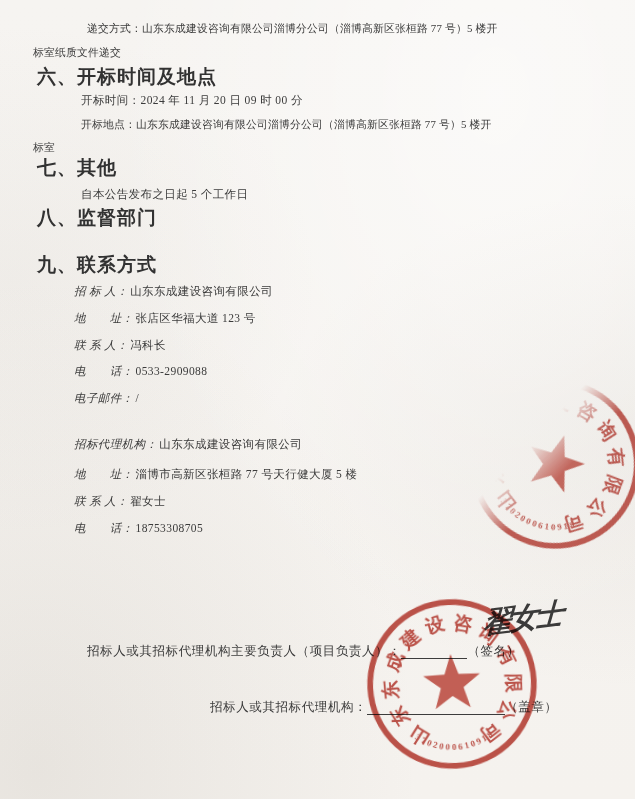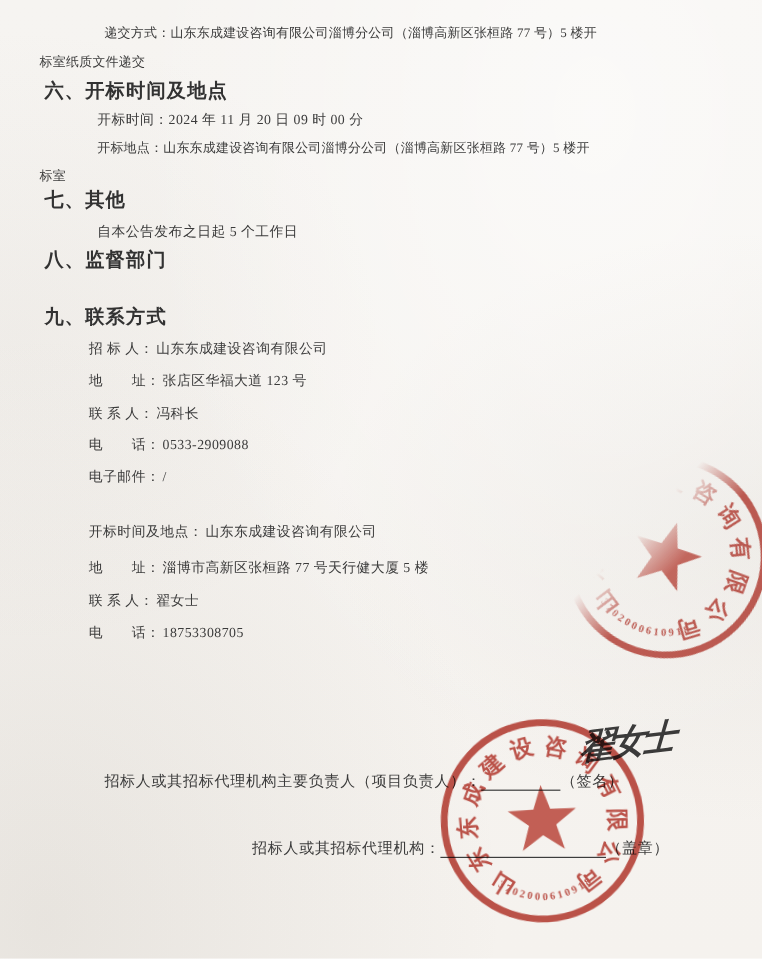--- a/index.html
+++ b/index.html
@@ -13,24 +13,24 @@
       radial-gradient(ellipse at 99% 55%, rgba(160,152,140,.10), rgba(160,152,140,0) 40%),
       radial-gradient(ellipse at 2% 35%, rgba(160,152,140,.08), rgba(160,152,140,0) 35%),
       linear-gradient(#f6f4f1,#f5f2ee);
   }
   .txt{
     position:absolute;font-size:11.5px;letter-spacing:.4px;white-space:nowrap;
     line-height:15px;color:#3b3b3b;
   }
   .long{font-size:10.8px;letter-spacing:.2px;}
   .heading{
-    position:absolute;font-size:16px;font-weight:bold;letter-spacing:1px;
+    position:absolute;font-size:19px;font-weight:bold;letter-spacing:1px;
     white-space:nowrap;line-height:18px;color:#323232;
   }
-  .lbl{margin-right:2px;}
+  .lbl{margin-right:2px;font-style:italic;}
   .bottomline{font-size:12.5px;letter-spacing:.6px;}
   .blank{
     display:inline-block;height:13px;vertical-align:bottom;
     border-bottom:1.5px solid #3c3c3c;
   }
   .blank.sig{width:66px;}
   .blank.stamp{width:138px;}
   .handwriting{
     position:absolute;left:483px;top:599px;
     font-size:29px;font-weight:bold;font-style:italic;
@@ -84,21 +84,21 @@
     <span class="lbl">联 系 人：</span><span class="val">冯科长</span>
   </div>
   <div class="txt" style="left:74px;top:364px">
     <span class="lbl">电　　话：</span><span class="val">0533-2909088</span>
   </div>
   <div class="txt" style="left:74px;top:391px">
     <span class="lbl">电子邮件：</span><span class="val">/</span>
   </div>
 
   <div class="txt" style="left:74px;top:437px">
-    <span class="lbl">开标时间及地点：</span><span class="val">山东东成建设咨询有限公司</span>
+    <span class="lbl">招标代理机构：</span><span class="val">山东东成建设咨询有限公司</span>
   </div>
   <div class="txt" style="left:74px;top:467px">
     <span class="lbl">地　　址：</span><span class="val">淄博市高新区张桓路 77 号天行健大厦 5 楼</span>
   </div>
   <div class="txt" style="left:74px;top:494px">
     <span class="lbl">联 系 人：</span><span class="val">翟女士</span>
   </div>
   <div class="txt" style="left:74px;top:521px">
     <span class="lbl">电　　话：</span><span class="val">18753308705</span>
   </div>

